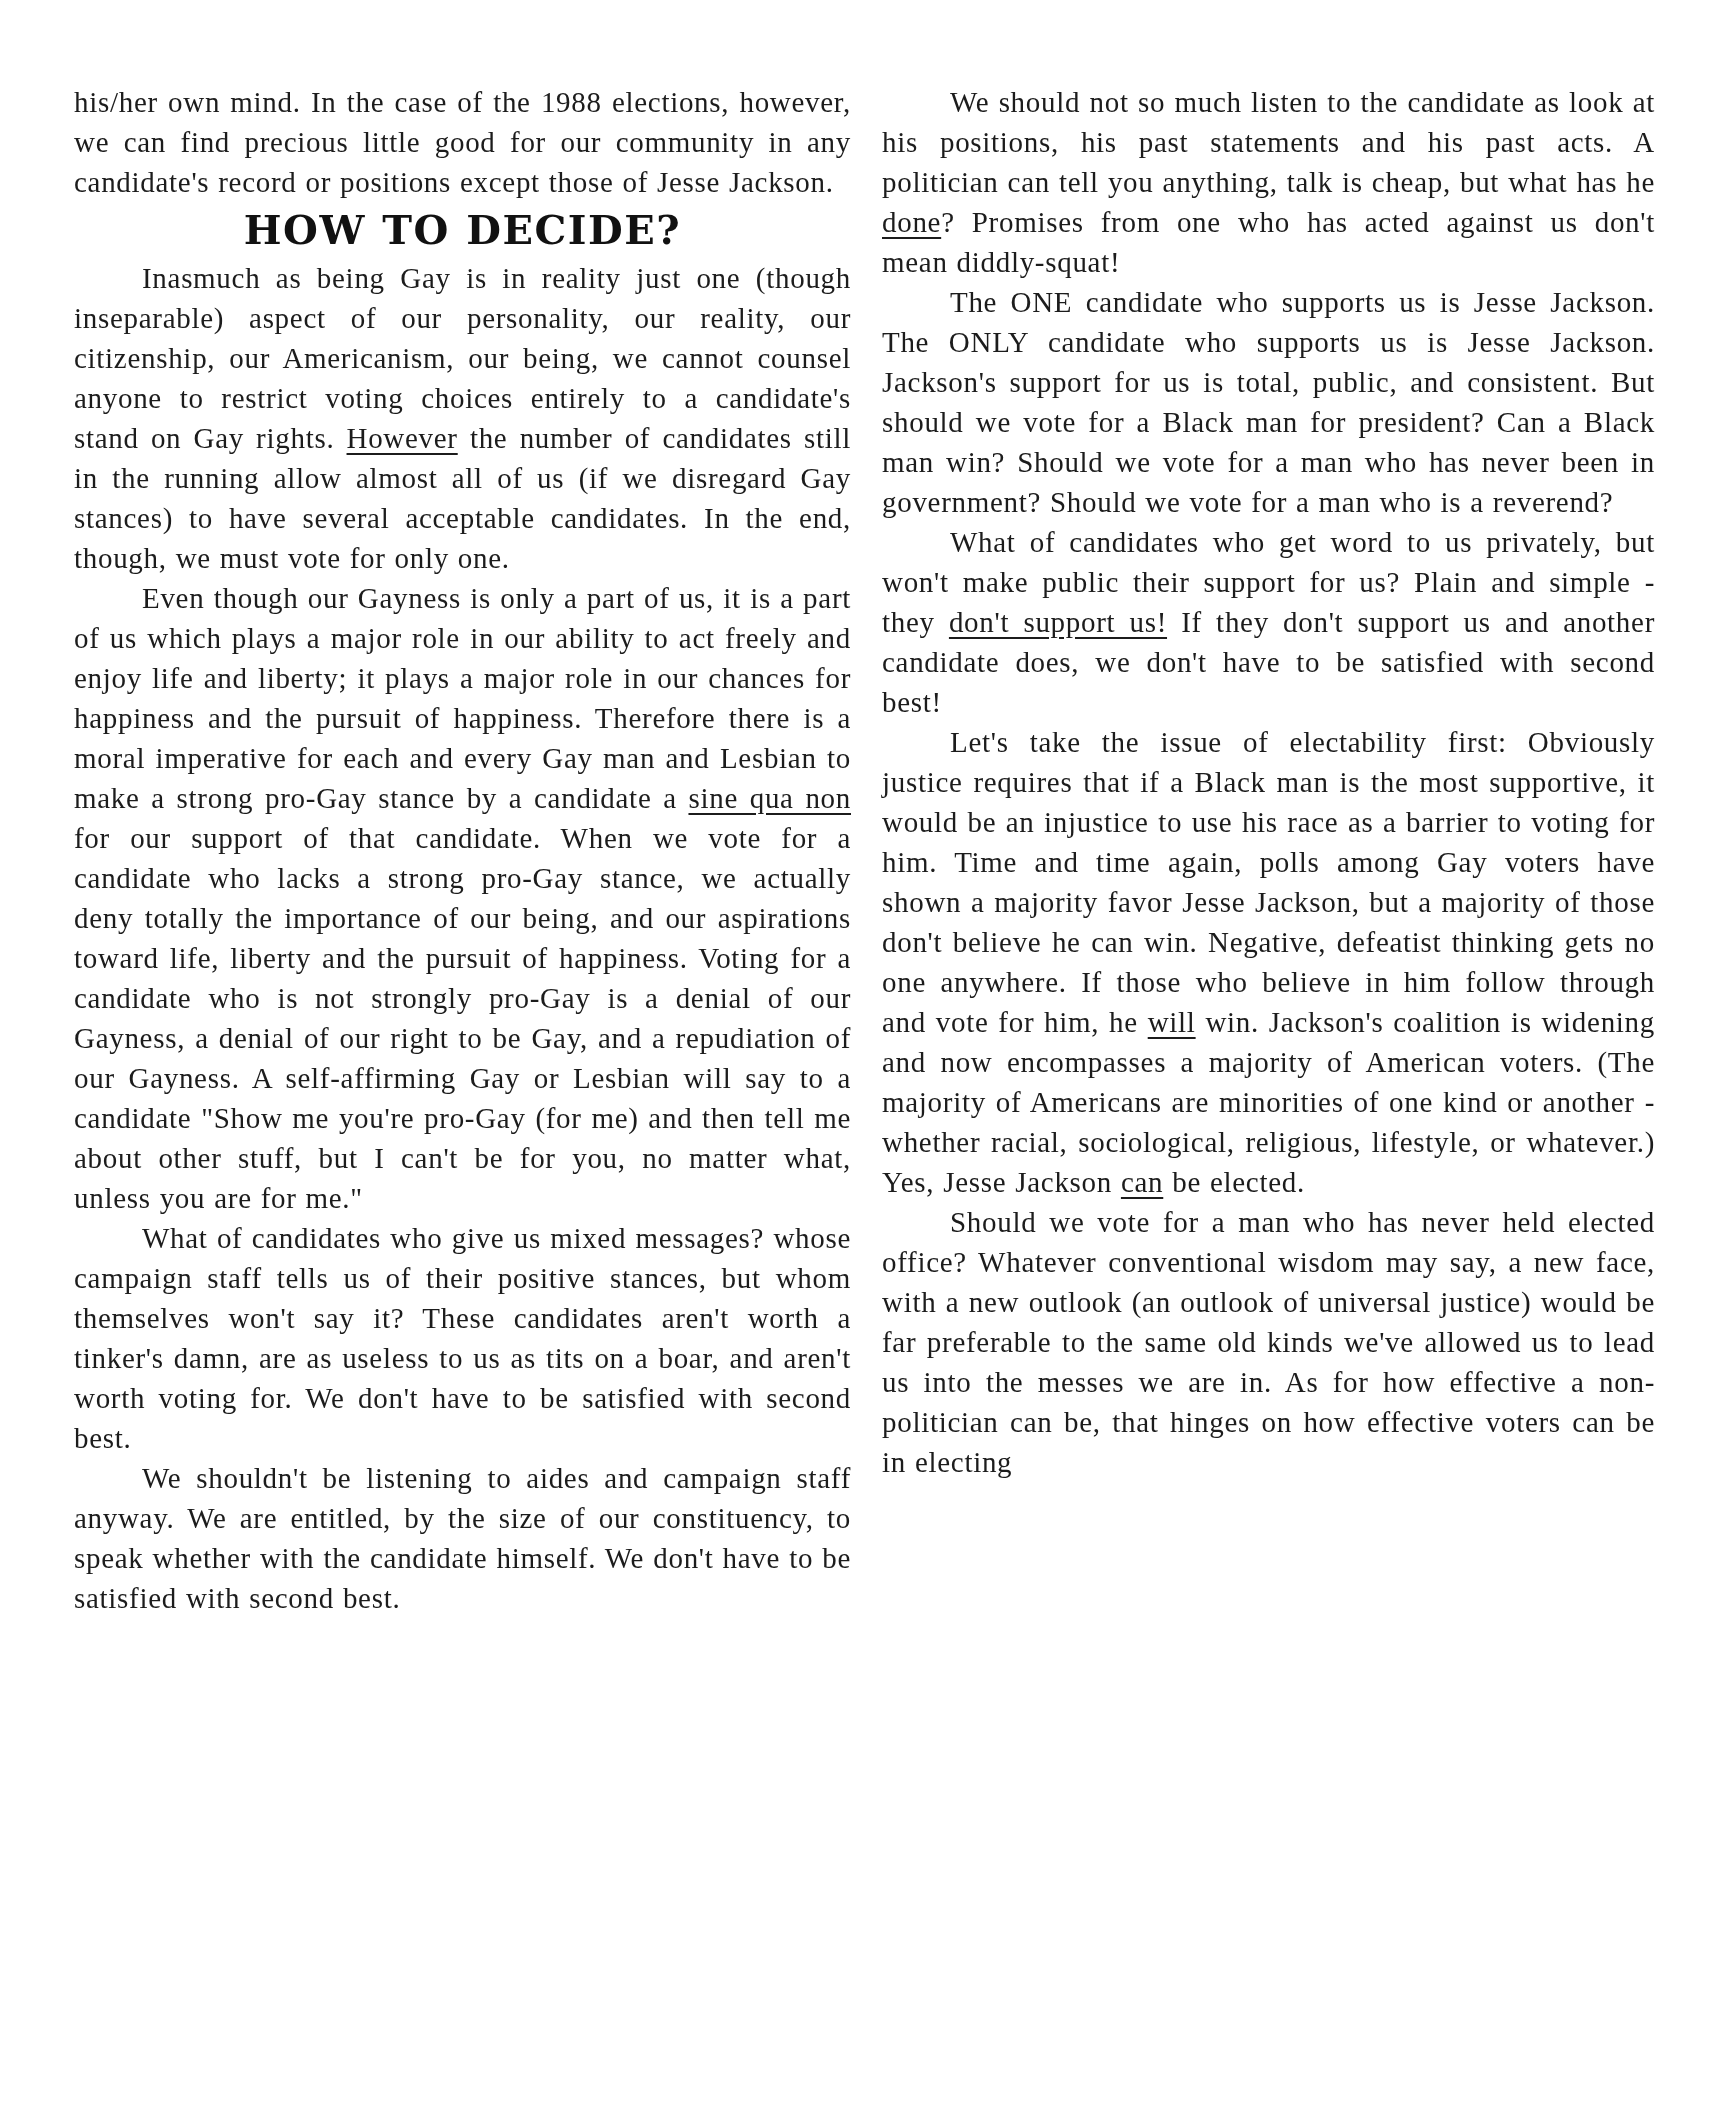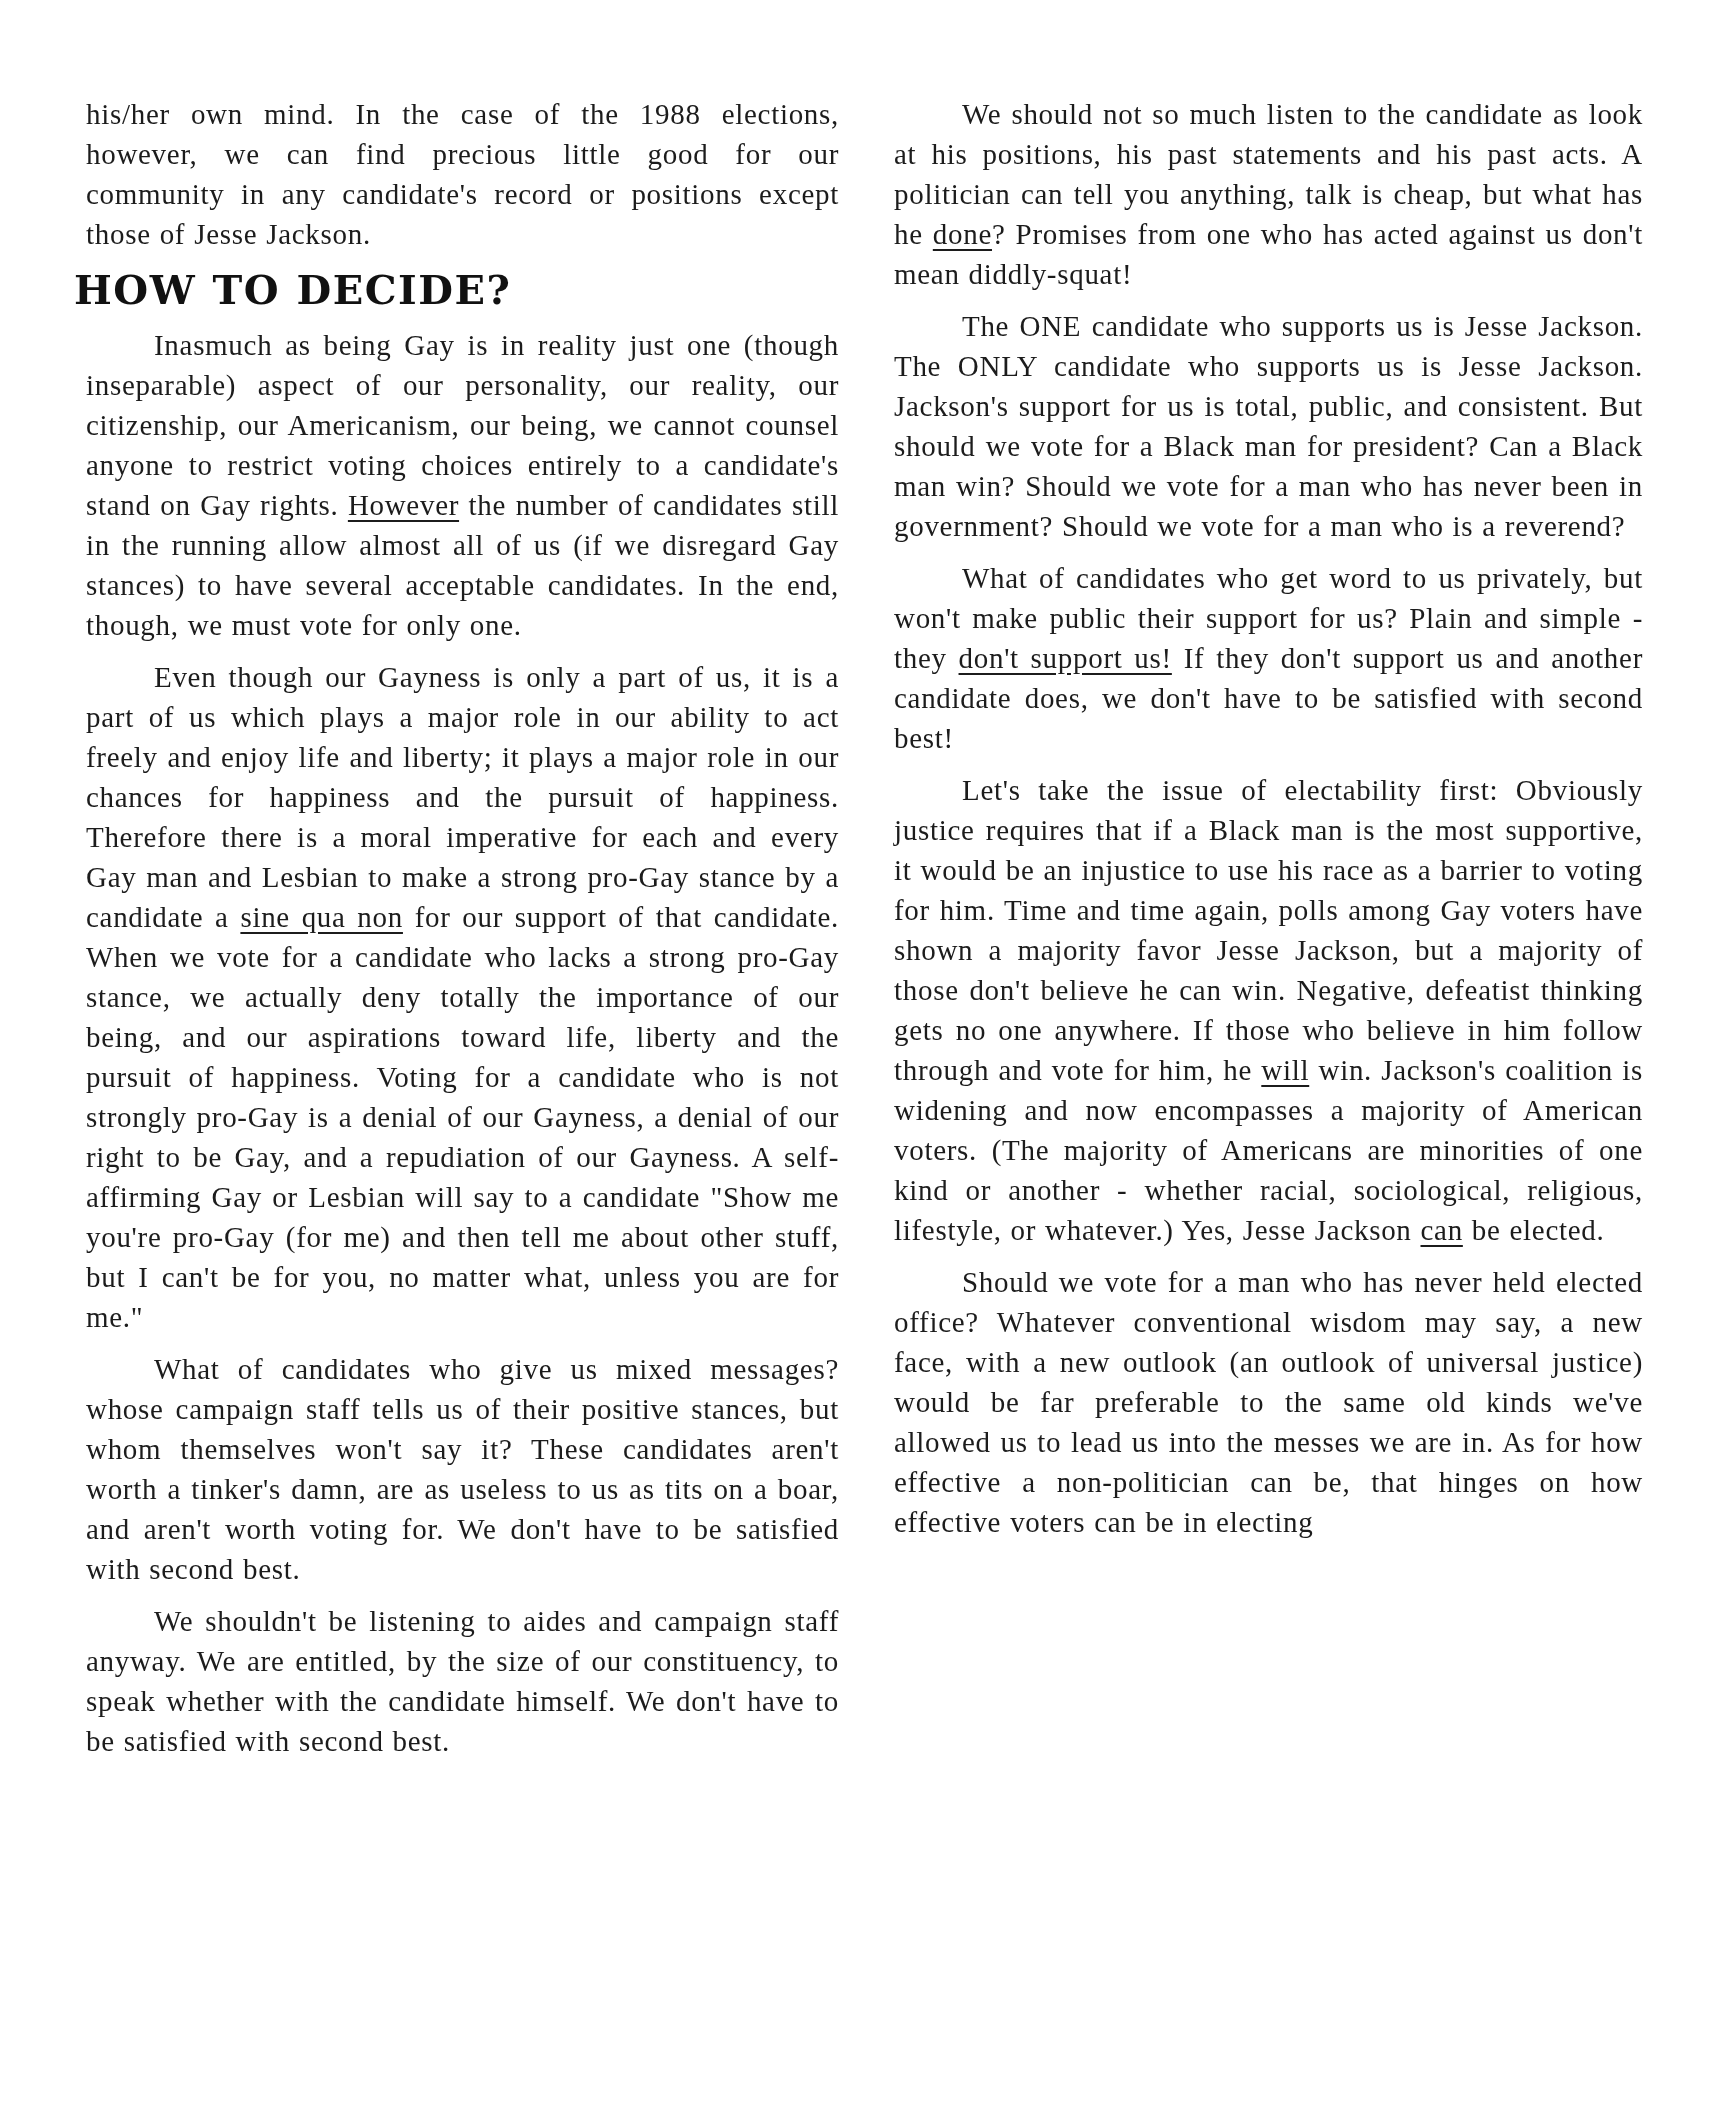--- a/index.html
+++ b/index.html
@@ -22,24 +22,25 @@
     width: 776px;
     font-size: 29px;
     line-height: 40px;
     text-align: justify;
     hyphens: none;
     letter-spacing: 0.7px;
     word-spacing: 1px;
   }
   .col-left { left: 74px; width: 777px; }
   .col-right { left: 882px; width: 773px; }
-  .para { margin: 12px; text-indent: 68px; }
+  .para { margin: 0; text-indent: 68px; }
   .para.noindent { text-indent: 0; }
   .heading {
     margin: 3.9px 0 4.9px 0;
+    text-align: center;
     font-family: "DejaVu Serif", "Liberation Serif", serif;
     font-weight: bold;
     font-size: 40px;
     line-height: 47px;
     letter-spacing: 1.5px;
     color: #111;
   }
   .u { text-decoration: underline; text-underline-offset: 4.9px; text-decoration-thickness: 1.9px; }
 </style>
 </head>

